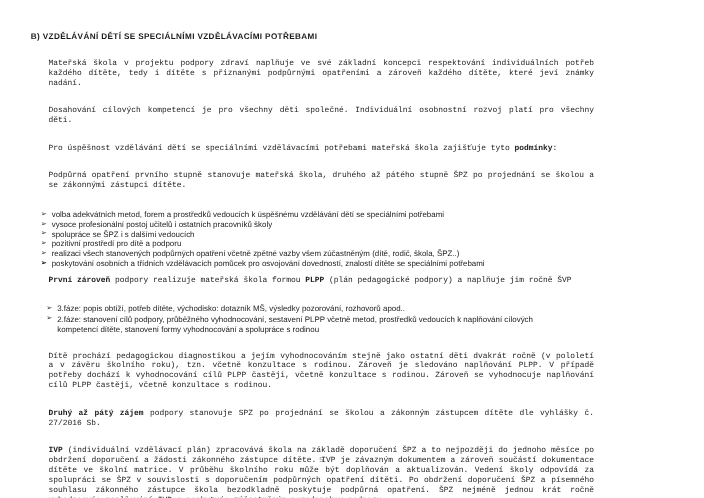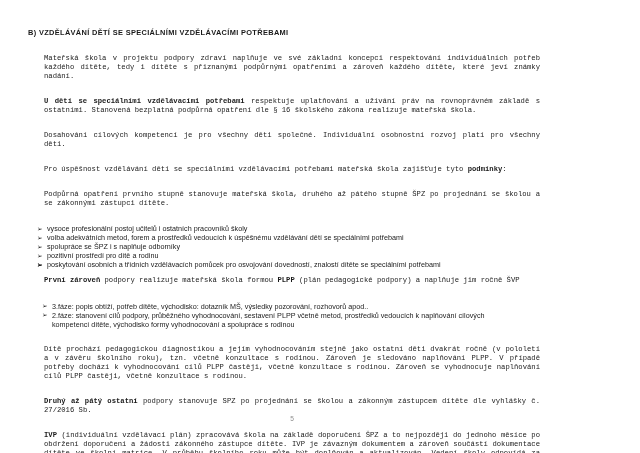--- a/index.html
+++ b/index.html
@@ -90,47 +90,46 @@
 </head>
 <body>
 
 <div class="page">
   <div class="doc-body">
 
     <h1 class="section-title">B) VZDĚLÁVÁNÍ DĚTÍ SE SPECIÁLNÍMI VZDĚLÁVACÍMI POTŘEBAMI</h1>
 
     <p>Mateřská škola v projektu podpory zdraví naplňuje ve své základní koncepci respektování individuálních potřeb každého dítěte, tedy i dítěte s přiznanými podpůrnými opatřeními a zároveň každého dítěte, které jeví známky nadání.</p>
 
-    <p class="gap-before"><b>U dětí se speciálními vzdělávacími potřebami</b><span> respektuje uplatňování a užívání práv na rovnoprávném základě s ostatními. Stanovená bezplatná podpůrná opatření dle § 16 školského zákona realizuje mateřská škola.</span></p>
 
     <p>Dosahování cílových kompetencí je pro všechny děti společné. Individuální osobnostní rozvoj platí pro všechny děti.</p>
 
     <p><span>Pro úspěšnost vzdělávání dětí se speciálními vzdělávacími potřebami mateřská škola zajišťuje tyto </span><b>podmínky</b><span>:</span></p>
 
     <p>Podpůrná opatření prvního stupně stanovuje mateřská škola, druhého až pátého stupně ŠPZ po projednání se školou a se zákonnými zástupci dítěte.</p>
 
     <ul class="arrow-list">
+      <li><span class="marker">➢</span><span>volba adekvátních metod, forem a prostředků vedoucích k úspěšnému vzdělávání dětí se speciálními potřebami</span></li>
       <li><span class="marker">➢</span><span>vysoce profesionální postoj učitelů i ostatních pracovníků školy</span></li>
-      <li><span class="marker">➢</span><span>volba adekvátních metod, forem a prostředků vedoucích k úspěšnému vzdělávání dětí se speciálními potřebami</span></li>
-      <li><span class="marker">➢</span><span>spolupráce se ŠPZ i s naplňuje odborníky</span></li>
-      <li><span class="marker">➢</span><span>pozitivní prostředí pro dítě a rodinu</span></li>
-      <li><span class="marker">➢</span></li>
+      <li><span class="marker">➢</span><span>spolupráce se ŠPZ i s dalšími vedoucích</span></li>
+      <li><span class="marker">➢</span><span>pozitivní prostředí pro dítě a podporu</span></li>
+      <li><span class="marker">➢</span><span>realizaci všech stanovených podpůrných opatření včetně zpětné vazby všem zúčastněným (dítě, rodič, škola, ŠPZ..)</span></li>
       <li><span class="marker">➢</span></li>
       <li><span class="marker">➢</span><span>poskytování osobních a třídních vzdělávacích pomůcek pro osvojování dovedností, znalostí dítěte se speciálními potřebami</span></li>
     </ul>
 
     <p class="gap-before"><b>První zároveň</b><span> podpory realizuje mateřská škola formou </span><b>PLPP</b><span> (plán pedagogické podpory) a naplňuje jim ročně ŠVP</span></p>
 
     <ul class="arrow-list indent2">
       <li><span class="marker">➢</span><span>3.fáze: popis obtíží, potřeb dítěte, východisko: dotazník MŠ, výsledky pozorování, rozhovorů apod..</span></li>
-      <li><span class="marker">➢</span><span>2.fáze: stanovení cílů podpory, průběžného vyhodnocování, sestavení PLPP včetně metod, prostředků vedoucích k naplňování cílových</span><span class="cont">kompetencí dítěte, východisko formy vyhodnocování a spolupráce s rodinou</span></li>
+      <li><span class="marker">➢</span><span>2.fáze: stanovení cílů podpory, průběžného vyhodnocování, sestavení PLPP včetně metod, prostředků vedoucích k naplňování cílových</span><span class="cont">kompetencí dítěte, stanovení formy vyhodnocování a spolupráce s rodinou</span></li>
     </ul>
 
     <p>Dítě prochází pedagogickou diagnostikou a jejím vyhodnocováním stejně jako ostatní děti dvakrát ročně (v pololetí a v závěru školního roku), tzn. včetně konzultace s rodinou. Zároveň je sledováno naplňování PLPP. V případě potřeby dochází k vyhodnocování cílů PLPP častěji, včetně konzultace s rodinou. Zároveň se vyhodnocuje naplňování cílů PLPP častěji, včetně konzultace s rodinou.</p>
 
-    <p class="gap-before"><b>Druhý až pátý ostatní</b><span> podpory stanovuje SPZ po projednání se školou a zákonným zástupcem dítěte dle vyhlášky č. 27/2016 Sb.</span></p>
+    <p class="gap-before"><b>Druhý až pátý zájem</b><span> podpory stanovuje SPZ po projednání se školou a zákonným zástupcem dítěte dle vyhlášky č. 27/2016 Sb.</span></p>
 
     <p><b>IVP</b><span> (individuální vzdělávací plán) zpracovává škola na základě doporučení ŠPZ a to nejpozději do jednoho měsíce po obdržení doporučení a žádosti zákonného zástupce dítěte. IVP je závazným dokumentem a zároveň součástí dokumentace dítěte ve školní matrice. V průběhu školního roku může být doplňován a aktualizován. Vedení školy odpovídá za spolupráci se ŠPZ v souvislosti s doporučením podpůrných opatření dítěti. Po obdržení doporučení ŠPZ  a písemného souhlasu zákonného zástupce škola bezodkladně poskytuje podpůrná opatření. ŠPZ nejméně jednou krát ročně vyhodnocuje naplňování IVP a poskytuje zúčastněným poradenskou podporu.</span></p>
 
   </div>
 
   <div class="page-number">5</div>
 </div>
 
 </body></html>

